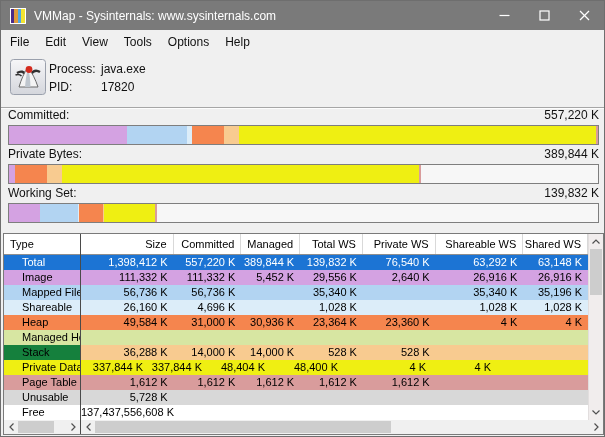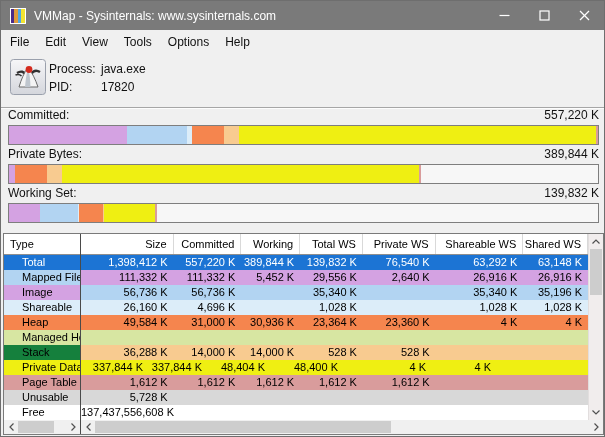--- a/index.html
+++ b/index.html
@@ -176,37 +176,37 @@
         </div>
     </div>
   </div>
 
   <div class="table-frame">
     <div class="table-main">
       <div class="pane-left">
         <div class="hdr hdr-left">Type</div>
         <div id="rowsLeft">
             <div class="tcell sel" style="background: rgb(28, 116, 212);">Total</div>
+            <div class="tcell" style="background: rgb(212, 162, 226);">Image</div>
             <div class="tcell" style="background: rgb(178, 212, 242);">Mapped File</div>
-            <div class="tcell" style="background: rgb(212, 162, 226);">Image</div>
             <div class="tcell" style="background: rgb(220, 237, 249);">Shareable</div>
             <div class="tcell" style="background: rgb(245, 133, 78);">Heap</div>
             <div class="tcell" style="background: rgb(215, 230, 162);">Managed Heap</div>
             <div class="tcell" style="background: #15803d;">Stack</div>
             <div class="tcell" style="background: rgb(239, 239, 18);">Private Data</div>
             <div class="tcell" style="background: rgb(217, 156, 156);">Page Table</div>
             <div class="tcell" style="background: rgb(216, 216, 216);">Unusable</div>
             <div class="tcell" style="background: rgb(255, 255, 255);">Free</div>
           </div>
       </div>
       <div class="pane-right">
         <div class="hdr hdr-right" id="hdrRight">
             <div class="hcell w0">Size</div>
             <div class="hcell w1">Committed</div>
-            <div class="hcell w2">Working</div>
+            <div class="hcell w2">Managed</div>
             <div class="hcell w3">Total WS</div>
             <div class="hcell w4">Private WS</div>
             <div class="hcell w5">Shareable WS</div>
             <div class="hcell w6">Shared WS</div>
           </div>
         <div id="rowsRight">
             <div class="trow sel" style="background: rgb(28, 116, 212);">
               <div class="cell w0">1,398,412 K</div>
               <div class="cell w1">557,220 K</div>
               <div class="cell w2">389,844 K</div>

